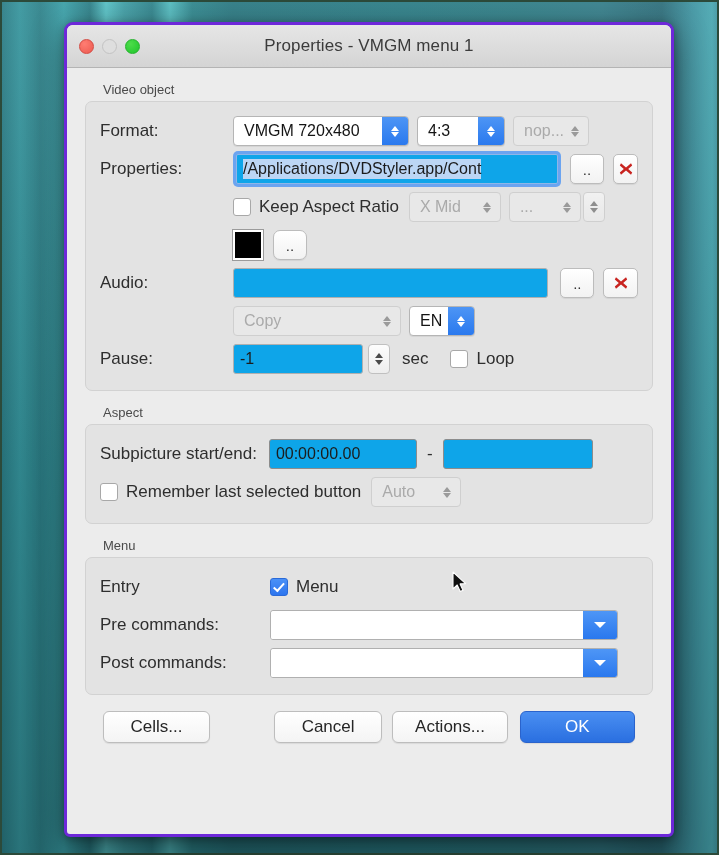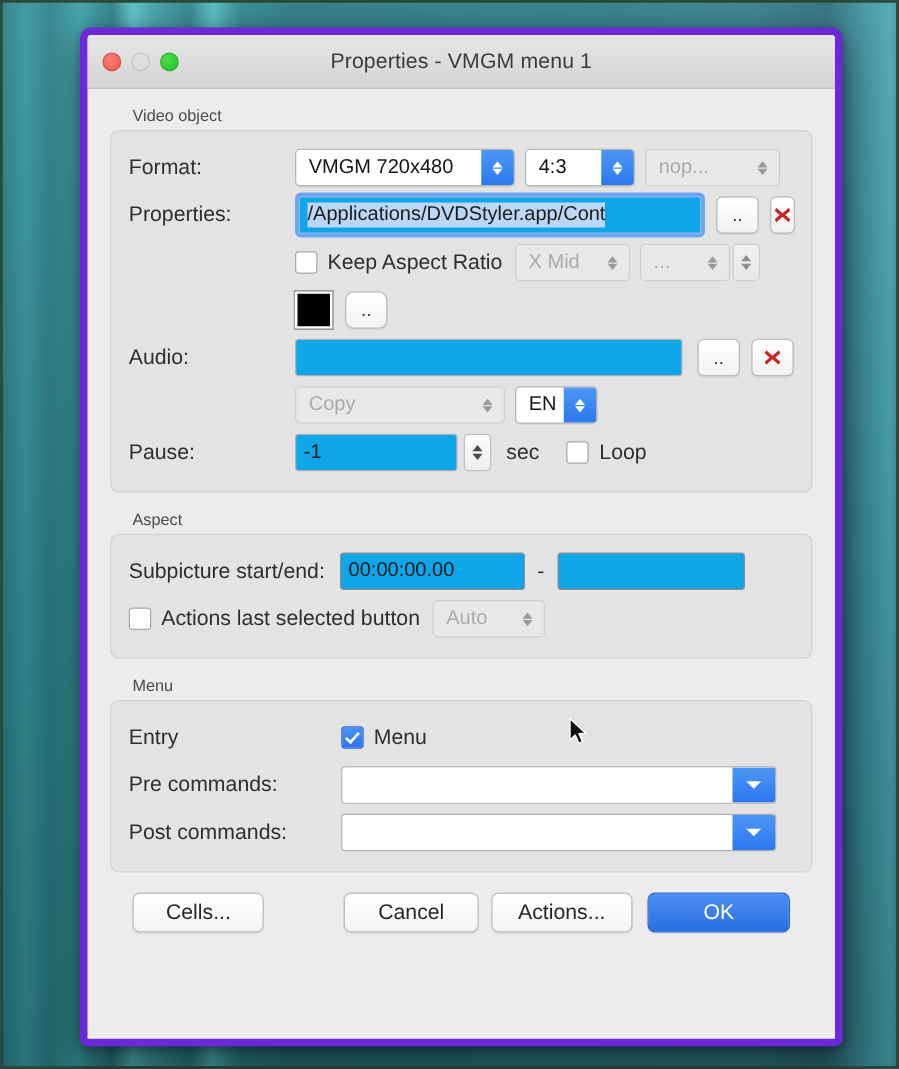--- a/index.html
+++ b/index.html
@@ -40,21 +40,21 @@
   #window {
     position: absolute;
     left: 64px;
     top: 22px;
     width: 610px;
     height: 815px;
     background: #ececec;
     border-radius: 9px 9px 6px 6px;
     box-shadow: 0 10px 34px rgba(0,0,0,0.45), 0 2px 8px rgba(0,0,0,0.3);
     overflow: hidden;
-    border: 6px solid #6d28d9;
+    border: 3px solid #6d28d9;
     box-sizing: border-box;
   }
 
   #titlebar {
     height: 42px;
     background: linear-gradient(180deg, #e6e6e6, #d4d4d4);
     border-bottom: 1px solid #b4b4b4;
     position: relative;
     display: flex;
     align-items: center;
@@ -363,21 +363,21 @@
               <span class="chev down"></span>
           </span>
         </div>
         <div class="popup" style="width:88px; margin-left:8px">
           <span>4:3</span>
           <span class="stepper-btn">
             <span class="chev up"></span>
               <span class="chev down"></span>
           </span>
         </div>
-        <div class="popup disabled" style="width:108px; margin-left:8px">
+        <div class="popup disabled" style="width:76px; margin-left:8px">
           <span>nop...</span>
           <span class="stepper-btn">
             <span class="chev up"></span>
               <span class="chev down"></span>
           </span>
         </div>
       </div>
 
       <div class="row">
         <div class="rlabel">Properties:</div>
@@ -480,21 +480,21 @@
           <span>00:00:00.00</span>
         </div>
         <span class="cblabel" style="margin:0 10px">-</span>
         <div class="field" style="width:150px; border-color:#8c8c8c">
           <span></span>
         </div>
       </div>
 
       <div class="row">
         <div class="cbox"></div>
-        <span class="cblabel">Actions last selected button</span>
+        <span class="cblabel">Remember last selected button</span>
         <div class="popup disabled" style="width:90px; margin-left:10px">
           <span>Auto</span>
           <span class="stepper-btn">
             <span class="chev up"></span>
               <span class="chev down"></span>
           </span>
         </div>
       </div>
 
     </div>

